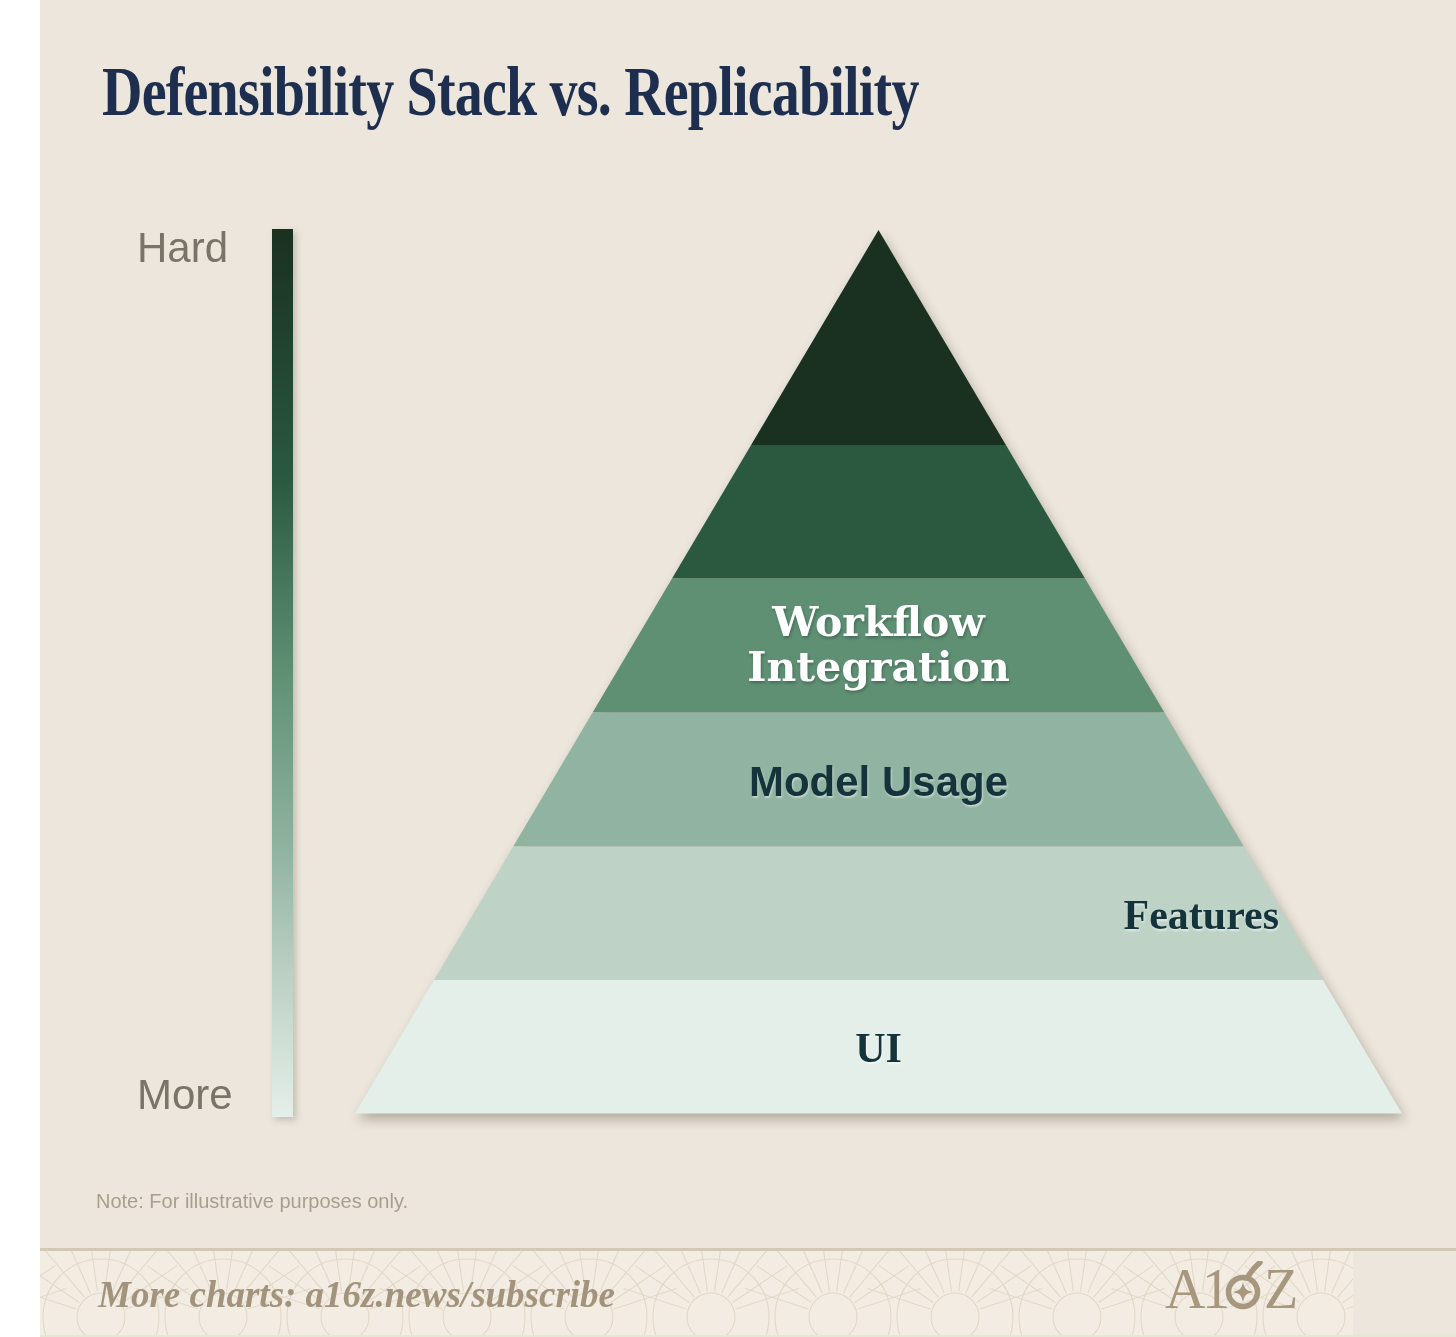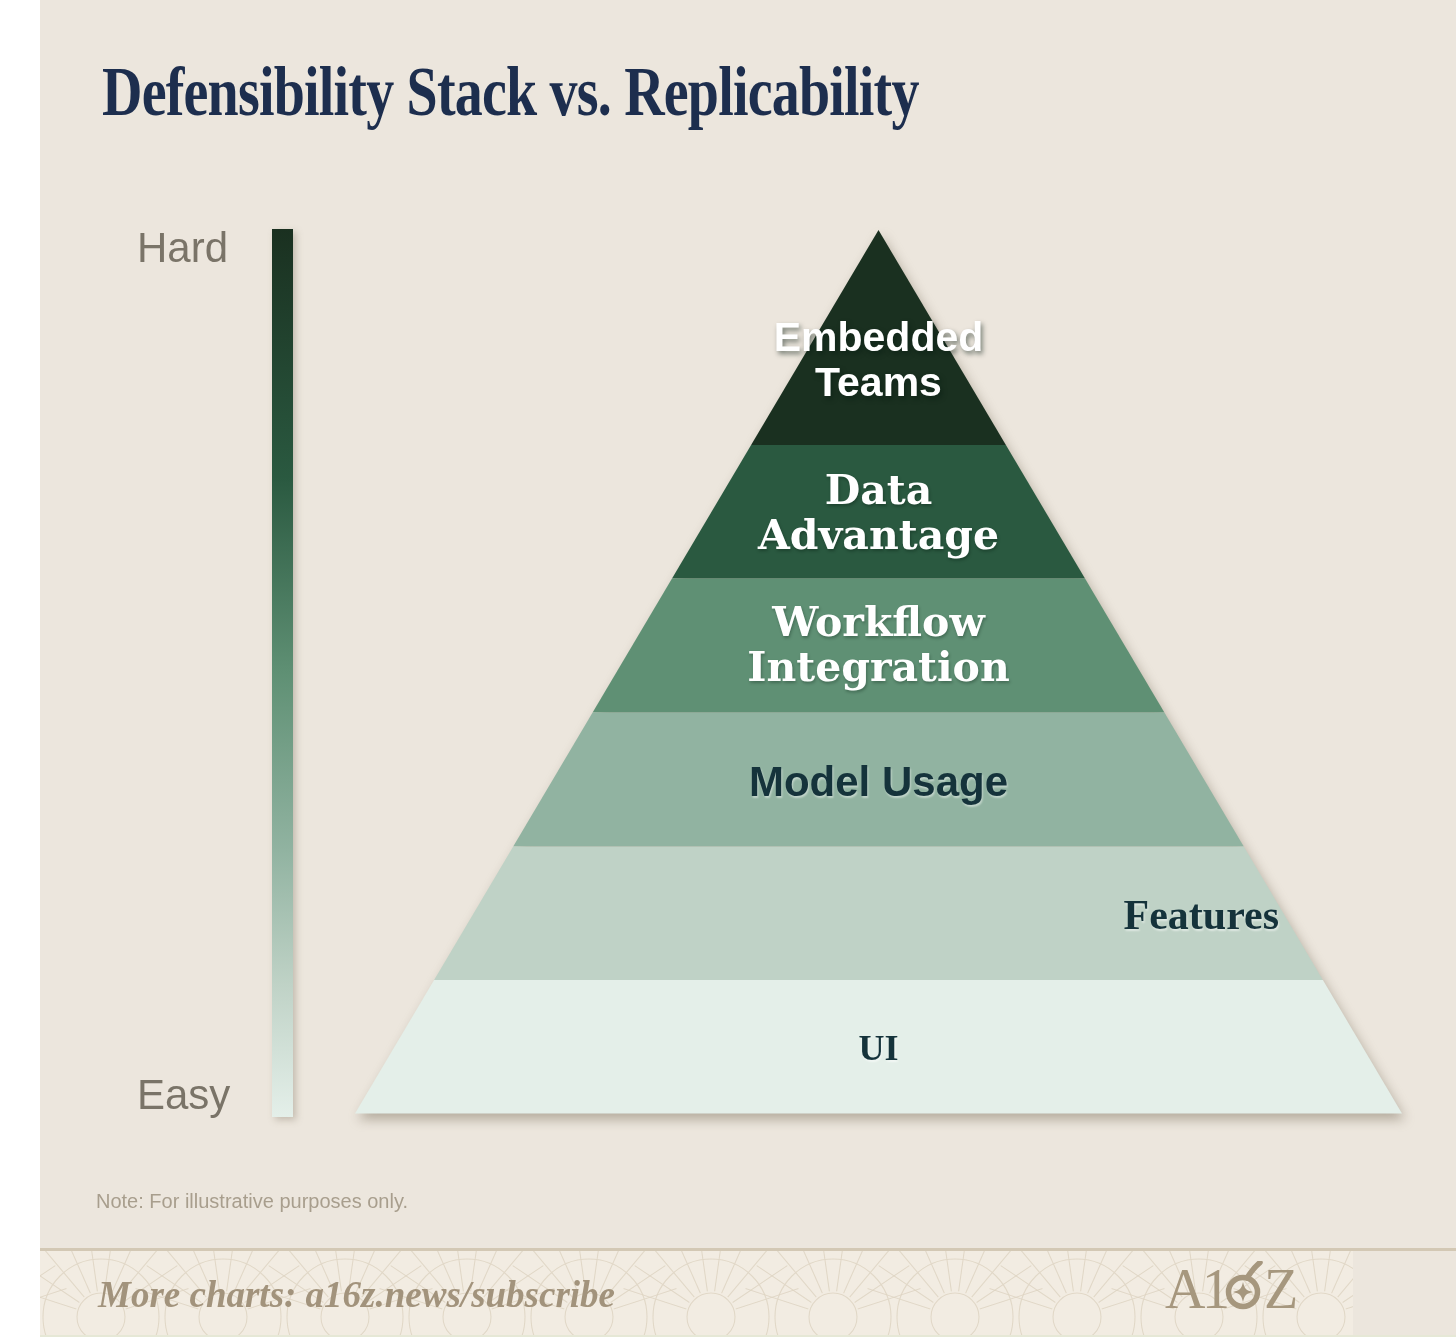--- a/index.html
+++ b/index.html
@@ -32,21 +32,21 @@
 
   .layer-label{
     position:absolute;left:438px;width:801px;text-align:center;z-index:3;
     font-weight:700;white-space:pre-line;
   }
   .ll-0{top:315px;font-family:"Liberation Sans",sans-serif;font-size:41px;line-height:45px;text-shadow:2px 3px 5px rgba(5,25,15,.5);}
   .ll-1{top:468px;font-family:"DejaVu Serif",serif;font-size:41px;line-height:45px;text-shadow:1px 2px 3px rgba(5,25,15,.35);}
   .ll-2{top:600px;font-family:"DejaVu Serif",serif;font-size:41px;line-height:45px;text-shadow:1px 2px 3px rgba(5,25,15,.3);}
   .ll-3{top:759px;font-family:"Liberation Sans",sans-serif;font-size:42px;line-height:46px;text-shadow:1px 2px 2px rgba(255,255,255,.45);}
   .ll-4{top:892px;font-family:"Liberation Serif",serif;font-size:42px;line-height:46px;text-shadow:1px 2px 2px rgba(255,255,255,.5);}
-  .ll-5{top:1025px;font-family:"Liberation Serif",serif;font-size:36px;line-height:46px;text-shadow:1px 2px 2px rgba(255,255,255,.55);}
+  .ll-5{top:1025px;font-family:"Liberation Serif",serif;font-size:42px;line-height:46px;text-shadow:1px 2px 2px rgba(255,255,255,.55);}
 
   .note{
     position:absolute;left:56px;top:1190px;z-index:2;
     font-size:20px;color:var(--note,#a89e8d);
   }
 
   .divider{position:absolute;left:0;top:1248px;width:1456px;height:3px;background:var(--divider,#d3c8b4);z-index:4;}
 
   .footer{position:absolute;left:0;top:1251px;width:1313px;height:86px;background:var(--footer_background,#f2ece2);overflow:hidden;z-index:3;}
   .footer-pattern{position:absolute;left:0;top:0;}
@@ -63,37 +63,33 @@
 </style>
 </head>
 <body>
 
 <div class="stage">
 
   <div class="page-title">Defensibility Stack vs. Replicability</div>
 
   <div class="scale-label hard">Hard</div>
   <div class="scale-bar" id="scale-bar" style="background: linear-gradient(rgb(26, 48, 32) 0%, rgb(42, 89, 64) 28%, rgb(95, 144, 116) 50%, rgb(145, 179, 161) 70%, rgb(191, 210, 198) 85%, rgb(228, 239, 233) 100%);"></div>
-  <div class="scale-label easy">Easy</div>
+  <div class="scale-label easy">More</div>
 
   <svg class="pyramid-svg" width="1456" height="1337" viewBox="0 0 1456 1337">
     <g id="pyramid-bands" class="bands">
         <polygon points="838.5,230 965.8938879456706,445 711.1061120543294,445" fill="#1a3020"></polygon>
         <polygon points="711.1061120543294,445 965.8938879456706,445 1044.9966044142616,578.5 632.0033955857385,578.5" fill="#2a5940"></polygon>
         <polygon points="632.0033955857385,578.5 1044.9966044142616,578.5 1124.39558573854,712.5 552.6044142614601,712.5" fill="#5f9074"></polygon>
         <polygon points="552.6044142614601,712.5 1124.39558573854,712.5 1203.7945670628183,846.5 473.2054329371816,846.5" fill="#91b3a1"></polygon>
         <polygon points="473.2054329371816,846.5 1203.7945670628183,846.5 1282.8972835314091,980 394.1027164685908,980" fill="#bfd2c6"></polygon>
         <polygon points="394.1027164685908,980 1282.8972835314091,980 1362,1113.5 315,1113.5" fill="#e4efe9"></polygon>
       </g>
   </svg>
 
-  <div class="layer-label ll-0" style="color: rgb(255, 255, 255);">Embedded
-Teams</div>
-  <div class="layer-label ll-1" style="color: rgb(255, 255, 255);">Data
-Advantage</div>
   <div class="layer-label ll-3" style="color: rgb(21, 51, 59);">Model Usage</div>
   <div class="layer-label ll-2" style="color: rgb(255, 255, 255);">Workflow
 Integration</div>
   <div class="layer-label ll-4" style="color: rgb(21, 51, 59); text-align: right;">Features</div>
   <div class="layer-label ll-5" style="color: rgb(21, 51, 59);">UI</div>
 
   <div class="note">Note: For illustrative purposes only.</div>
 
   <div class="divider"></div>
 

